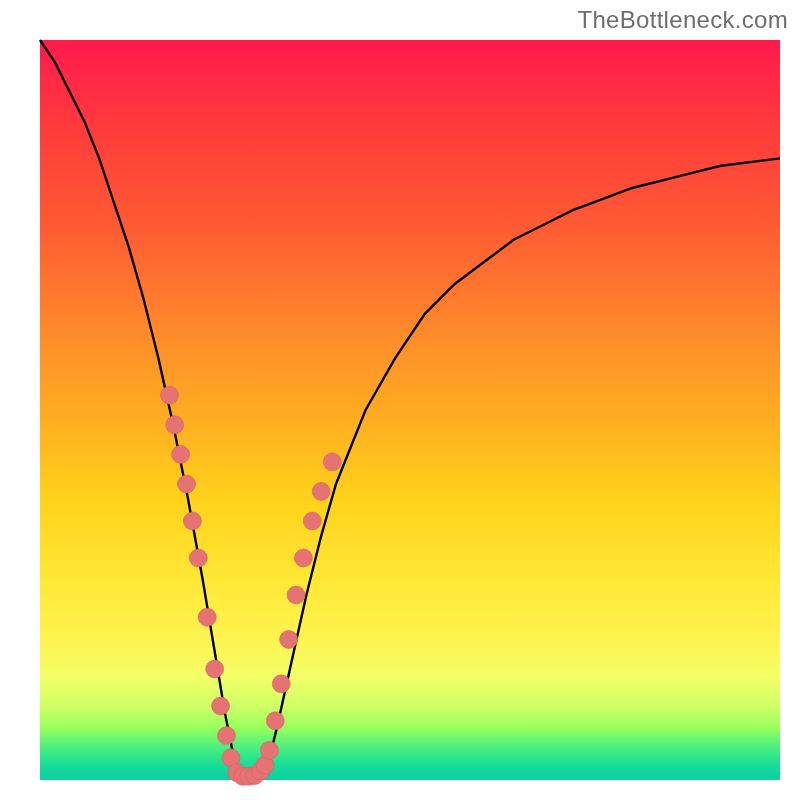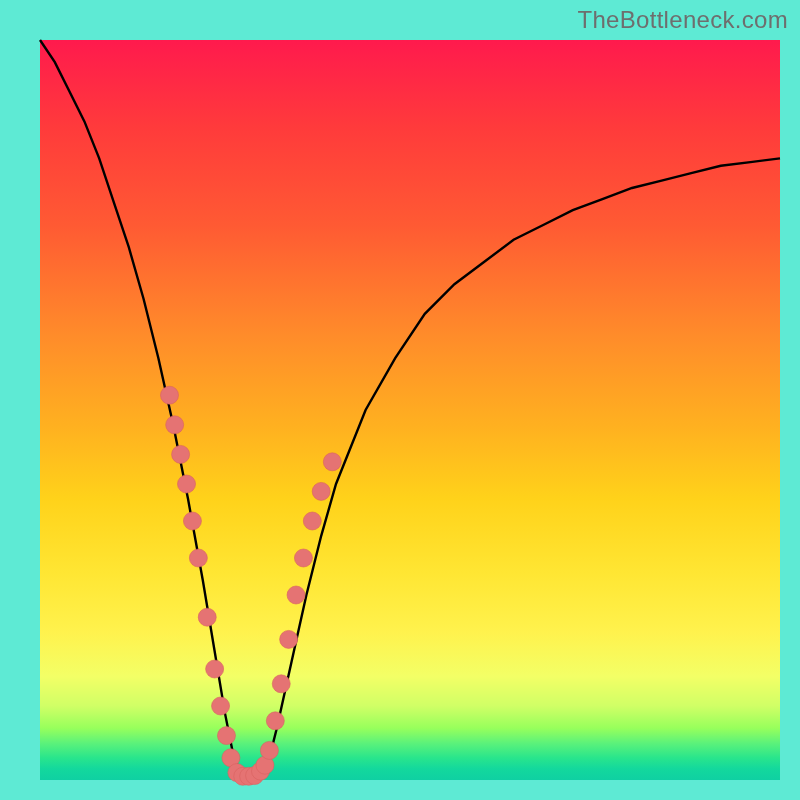--- a/index.html
+++ b/index.html
@@ -8,21 +8,21 @@
     width: 800px;
     height: 800px;
     background: #000;
     font-family: Arial, Helvetica, sans-serif;
     overflow: hidden;
   }
   .stage {
     position: relative;
     width: 800px;
     height: 800px;
-    background: #5eead4;
+    background: #ffffff;
     text-align: center;
   }
   .plot {
     position: absolute;
     left: 40px;
     top: 40px;
     width: 740px;
     height: 740px;
     
     background: linear-gradient(to bottom,

